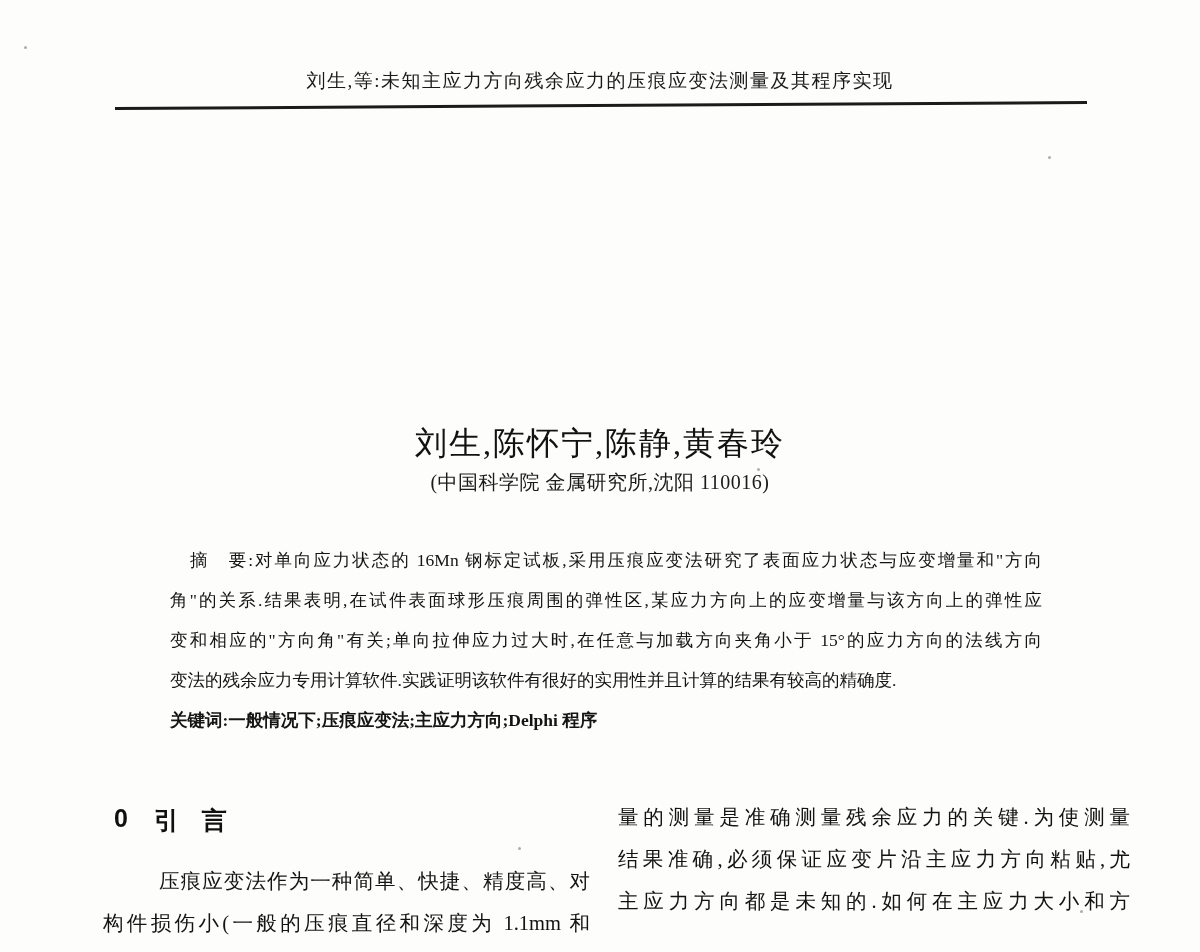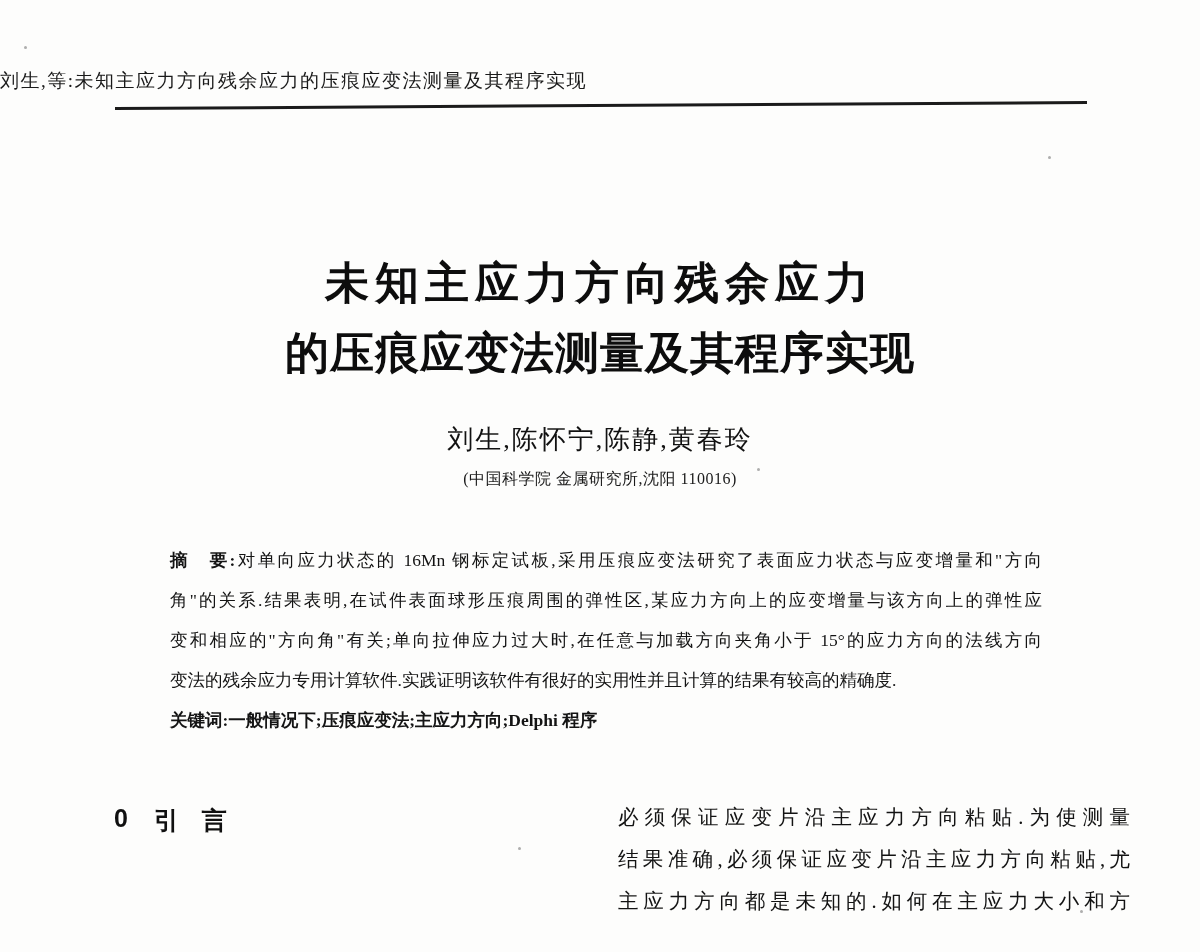--- a/index.html
+++ b/index.html
@@ -10,57 +10,58 @@
   }
   .page {
     position: relative;
     width: 1200px; height: 952px;
     background: #fdfdfc;
     overflow: hidden;
     color: #161616;
   }
   .running-header {
     position: absolute; top: 68px; left: 0; width: 1200px;
+    text-align: center;
     font-size: 19px; letter-spacing: 1.5px;
     color: #1a1a1a;
   }
   .header-rule {
     position: absolute; left: 115px; top: 107px;
     width: 972px; height: 3px;
     background: #1b1b1b;
     transform: rotate(-0.35deg);
     transform-origin: left center;
   }
   .title-block {
     position: absolute; top: 258px; left: 0; width: 1200px;
     text-align: center;
     font-family: "Liberation Sans", sans-serif;
     font-weight: bold; color: #0d0d0d;
   }
   .title-line1 { font-size: 44px; line-height: 50px; letter-spacing: 6px; }
   .title-line2 { font-size: 44px; line-height: 50px; letter-spacing: 1px; margin-top: 20px; }
   .authors {
     position: absolute; top: 422px; left: 0; width: 1200px;
-    text-align: center; font-size: 26px; letter-spacing: 2px; color: #121212;
+    text-align: center; font-size: 32px; letter-spacing: 2px; color: #121212;
   }
   .affiliation {
     position: absolute; top: 469px; left: 0; width: 1200px;
-    text-align: center; font-size: 16px; letter-spacing: 0.5px; color: #1a1a1a;
+    text-align: center; font-size: 20px; letter-spacing: 0.5px; color: #1a1a1a;
   }
   .abstract {
     position: absolute; left: 170px; top: 540px; width: 872px;
     font-size: 17.5px; color: #141414;
   }
   .abs-line {
     height: 40px; line-height: 40px;
     text-align: justify; text-align-last: justify;
     white-space: nowrap;
   }
   .abs-line.last { text-align-last: left; }
-  .abs-label { font-weight: bold; }
+  .abs-label { font-weight: normal; margin-left: 20px; }
   .kw-line { height: 40px; line-height: 40px; white-space: nowrap; }
   .kw-label { font-weight: bold; }
   .kw-content { font-weight: 600; }
   .section-heading {
     position: absolute; left: 114px; top: 804px;
     display: flex; gap: 26px;
     font-family: "Liberation Sans", sans-serif;
     font-weight: bold; font-size: 25px; color: #101010;
   }
   .sec-title { word-spacing: 16px; }
@@ -80,24 +81,20 @@
 </style>
 </head>
 <body>
 
 <div class="page">
 
   <div class="running-header">刘生,等:未知主应力方向残余应力的压痕应变法测量及其程序实现</div>
 
   <div class="header-rule"></div>
 
-  <div class="title-block">
-    <div class="title-line1">未知主应力方向残余应力</div>
-    <div class="title-line2">的压痕应变法测量及其程序实现</div>
-  </div>
 
   <div class="authors">刘生,陈怀宁,陈静,黄春玲</div>
 
   <div class="affiliation">(中国科学院 金属研究所,沈阳 110016)</div>
 
   <div class="abstract">
     <div class="abs-line">
       <span class="abs-label">摘　要:</span><span>对单向应力状态的 16Mn 钢标定试板,采用压痕应变法研究了表面应力状态与应变增量和"方向</span>
     </div>
     <div class="abs-line">角"的关系.结果表明,在试件表面球形压痕周围的弹性区,某应力方向上的应变增量与该方向上的弹性应</div>
@@ -106,23 +103,27 @@
     <div class="kw-line">
       <span class="kw-label">关键词:</span><span class="kw-content">一般情况下;压痕应变法;主应力方向;Delphi 程序</span>
     </div>
   </div>
 
   <div class="section-heading">
     <span>0</span>
     <span class="sec-title">引 言</span>
   </div>
 
+  <div class="col col-left">
+    <div class="body-line indent">压痕应变法作为一种简单、快捷、精度高、对</div>
+    <div class="body-line">构件损伤小(一般的压痕直径和深度为 1.1mm 和</div>
+  </div>
 
   <div class="col col-right">
-    <div class="body-line">必须保证应变片沿主应力方向粘贴.为使测量</div>
+    <div class="body-line">量的测量是准确测量残余应力的关键.为使测量</div>
     <div class="body-line">结果准确,必须保证应变片沿主应力方向粘贴,尤</div>
     <div class="body-line">主应力方向都是未知的.如何在主应力大小和方</div>
   </div>
 
   <div class="speck" style="left:24px;  top:46px;"></div>
   <div class="speck" style="left:1048px;top:156px;"></div>
   <div class="speck" style="left:757px; top:468px;"></div>
   <div class="speck" style="left:518px; top:847px;"></div>
   <div class="speck" style="left:1080px;top:910px;"></div>
 

